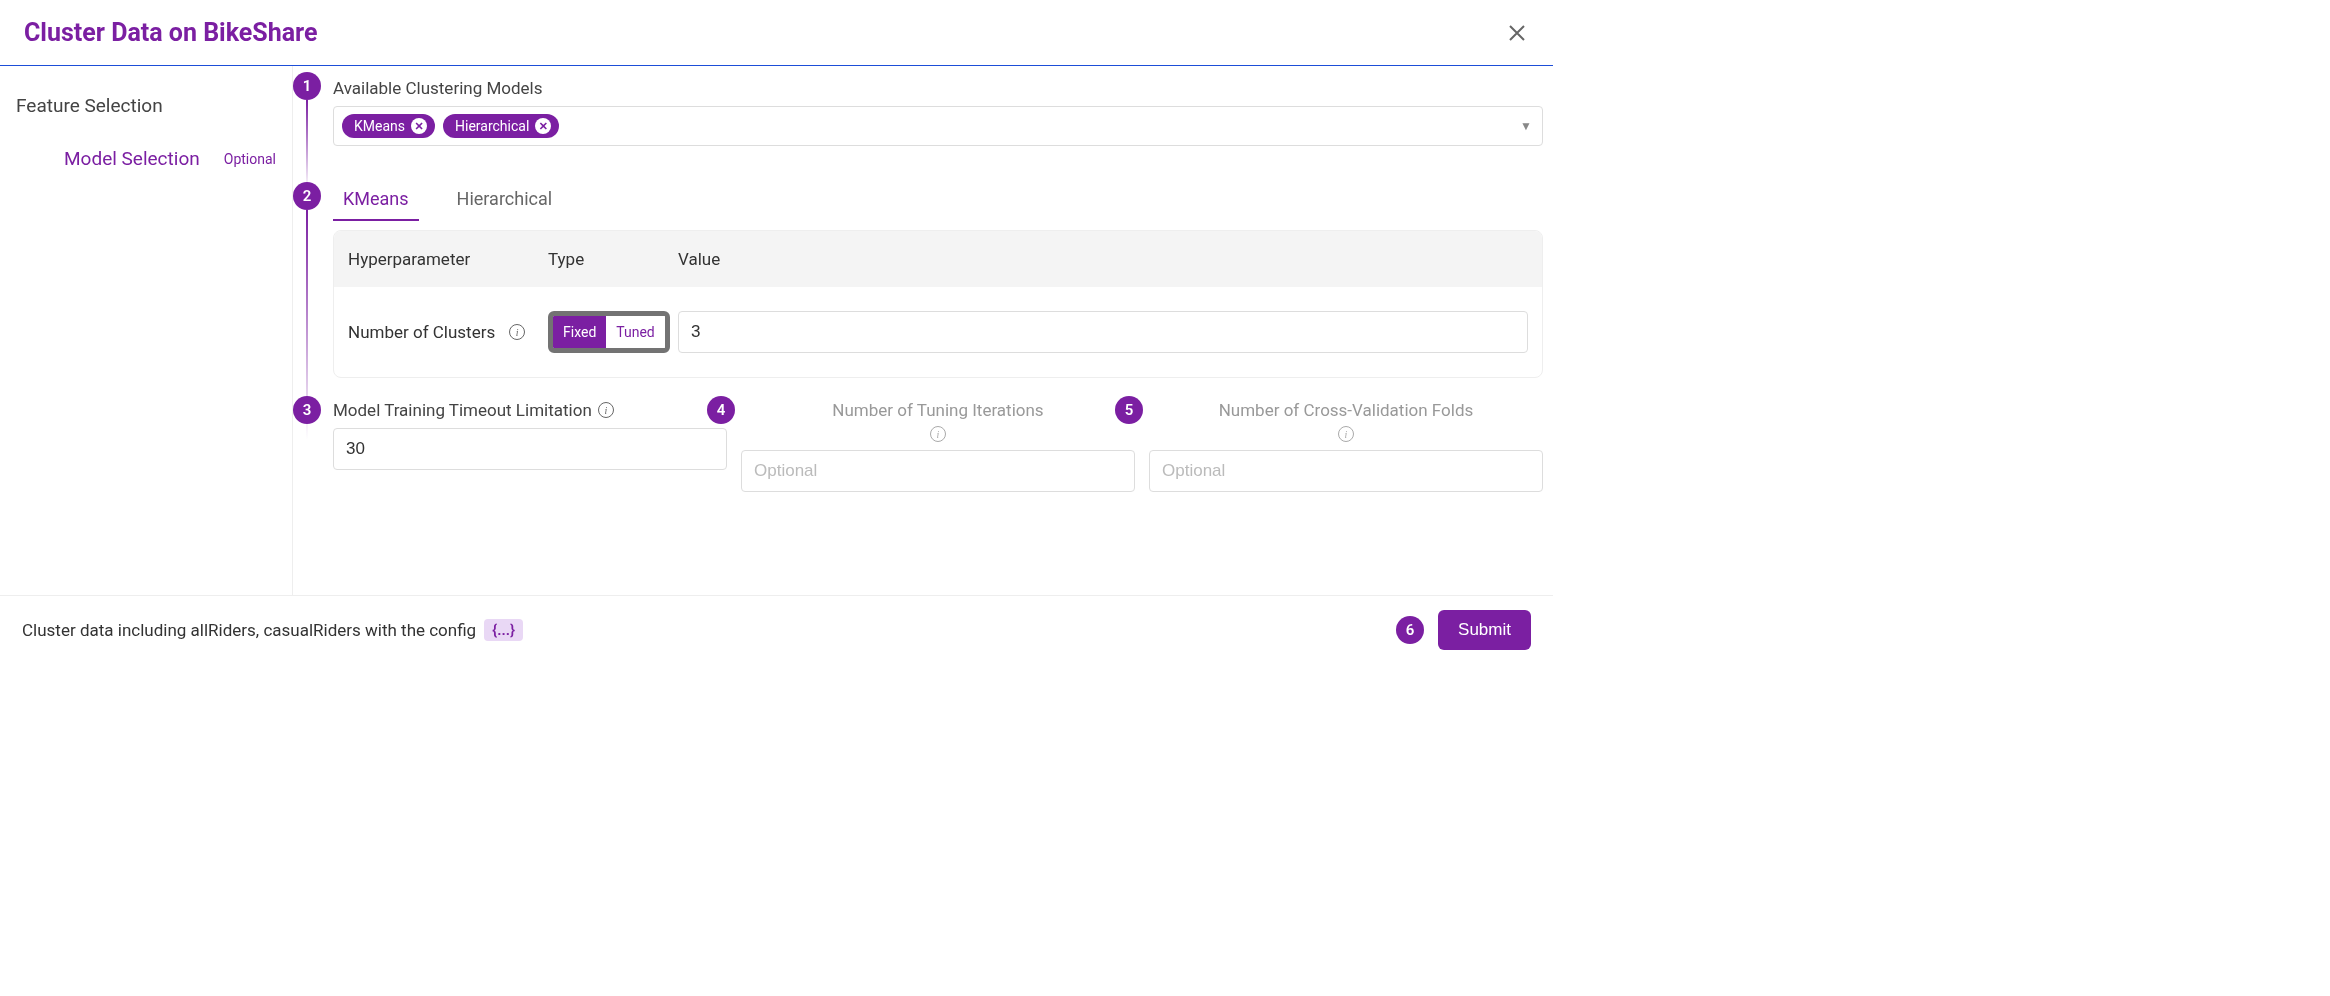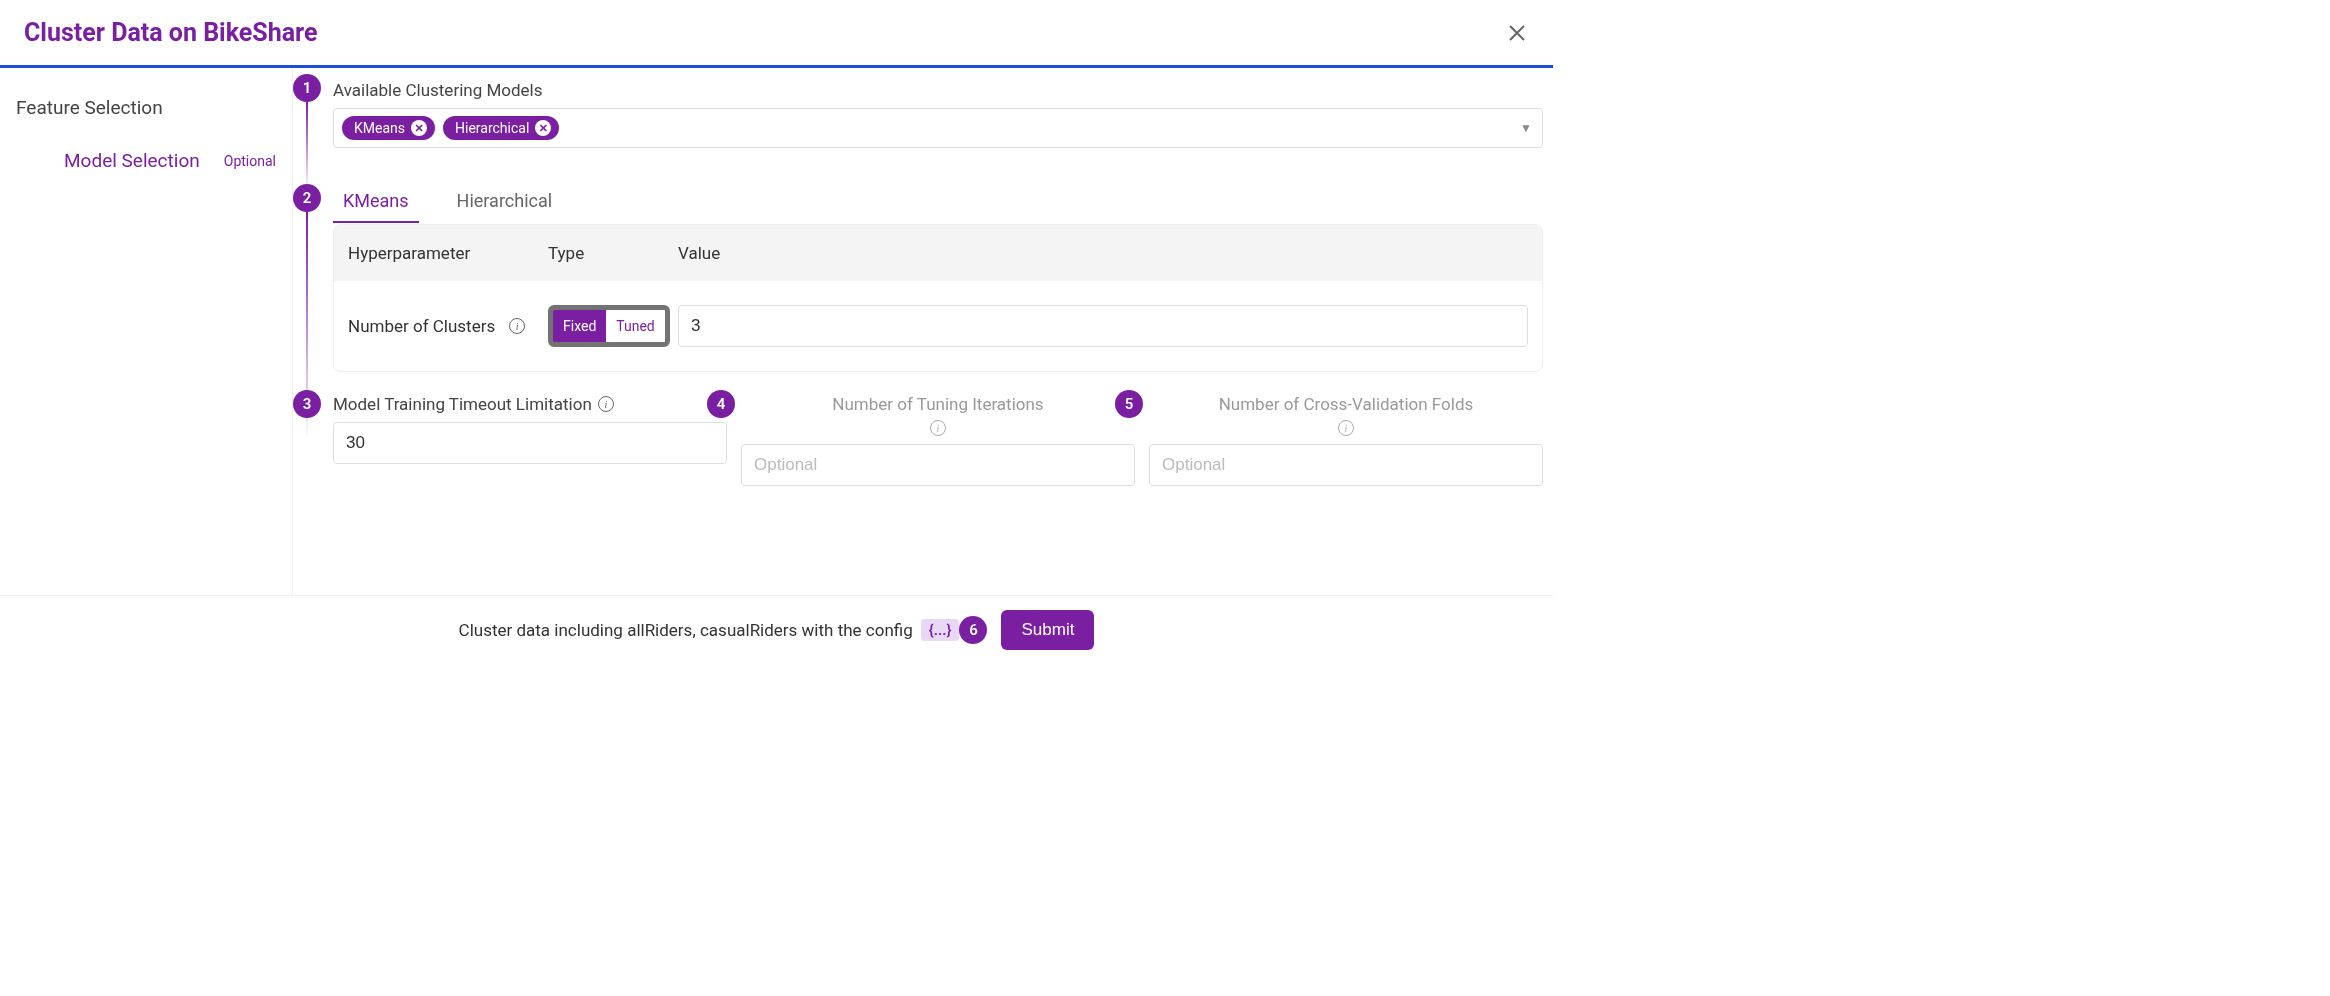--- a/index.html
+++ b/index.html
@@ -9,21 +9,21 @@
       width: 1553px;
       height: 664px;
       position: relative;
       overflow: hidden;
     }
     .header {
       display: flex;
       justify-content: space-between;
       align-items: center;
       padding: 18px 24px;
-      border-bottom: 3px solid #1d4ed8;
+      border-bottom: 1px solid #1d4ed8;
     }
     .title {
       font-size: 25px;
       font-weight: 700;
       color: #7b1fa2;
     }
     .close-icon {
       font-size: 22px;
       color: #666;
       cursor: pointer;
@@ -146,20 +146,21 @@
       cursor: pointer;
       color: #666;
     }
     .tab.active {
       color: #7b1fa2;
       border-bottom: 2px solid #7b1fa2;
     }
     .table-wrap {
       border: 1px solid #eee;
       border-radius: 8px;
+      margin-top: 8px;
       overflow: hidden;
     }
     .table-header {
       background: #f4f4f4;
       padding: 18px 14px;
       display: grid;
       grid-template-columns: 200px 130px 1fr;
       font-size: 17px;
       color: #333;
     }
@@ -226,21 +227,21 @@
     }
     .tri-col { position: relative; }
     .footer {
       position: absolute;
       bottom: 0;
       left: 0;
       right: 0;
       border-top: 1px solid #eee;
       padding: 14px 22px;
       display: flex;
-      justify-content: center;
+      justify-content: space-between;
       align-items: center;
       background: #fff;
     }
     .footer-text {
       font-size: 17px;
       color: #333;
       display: flex;
       align-items: center;
       gap: 8px;
     }

